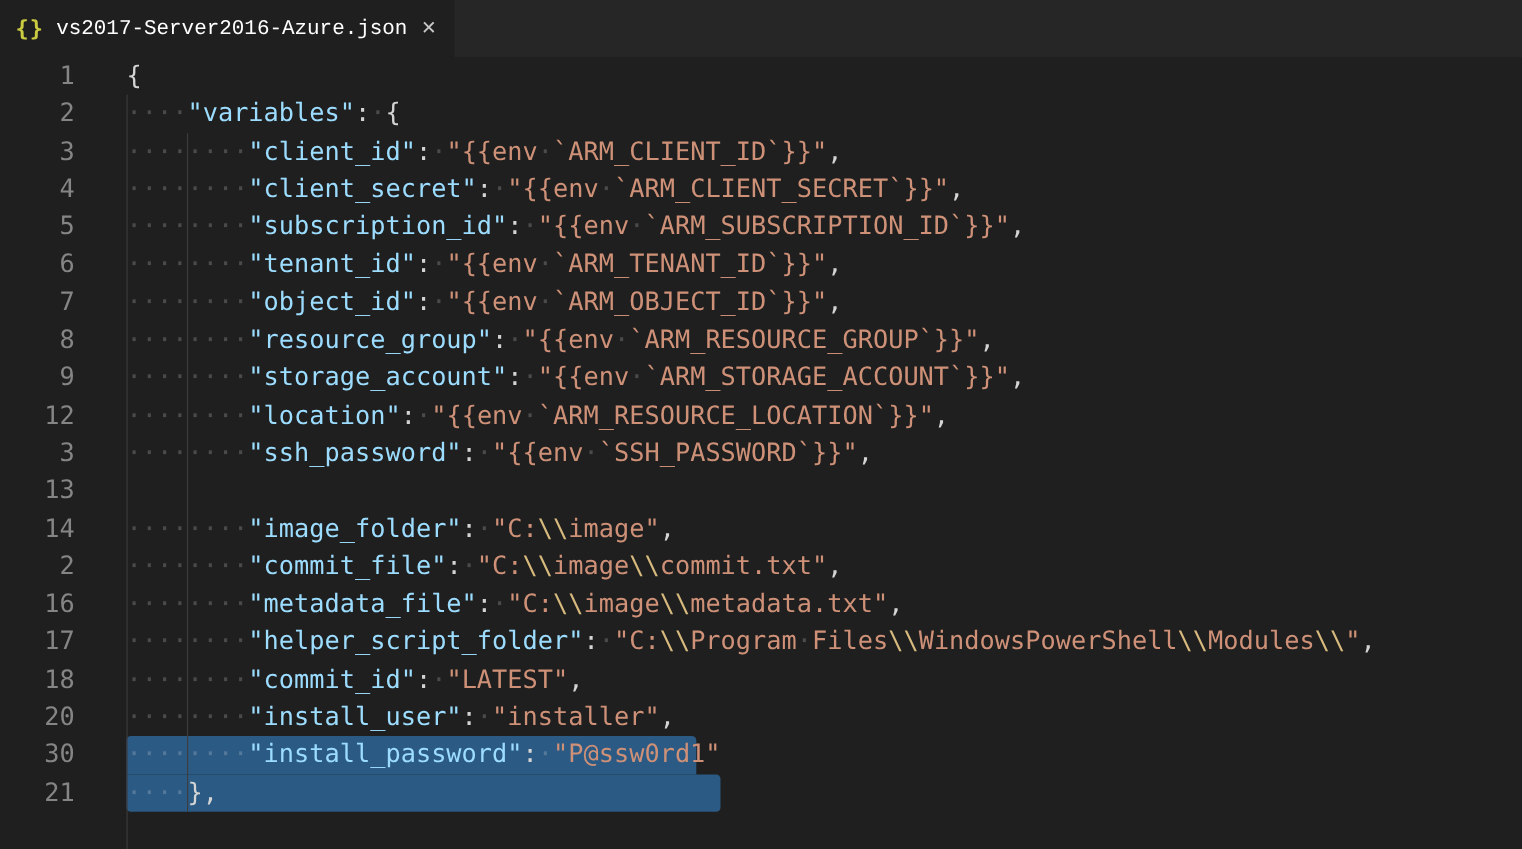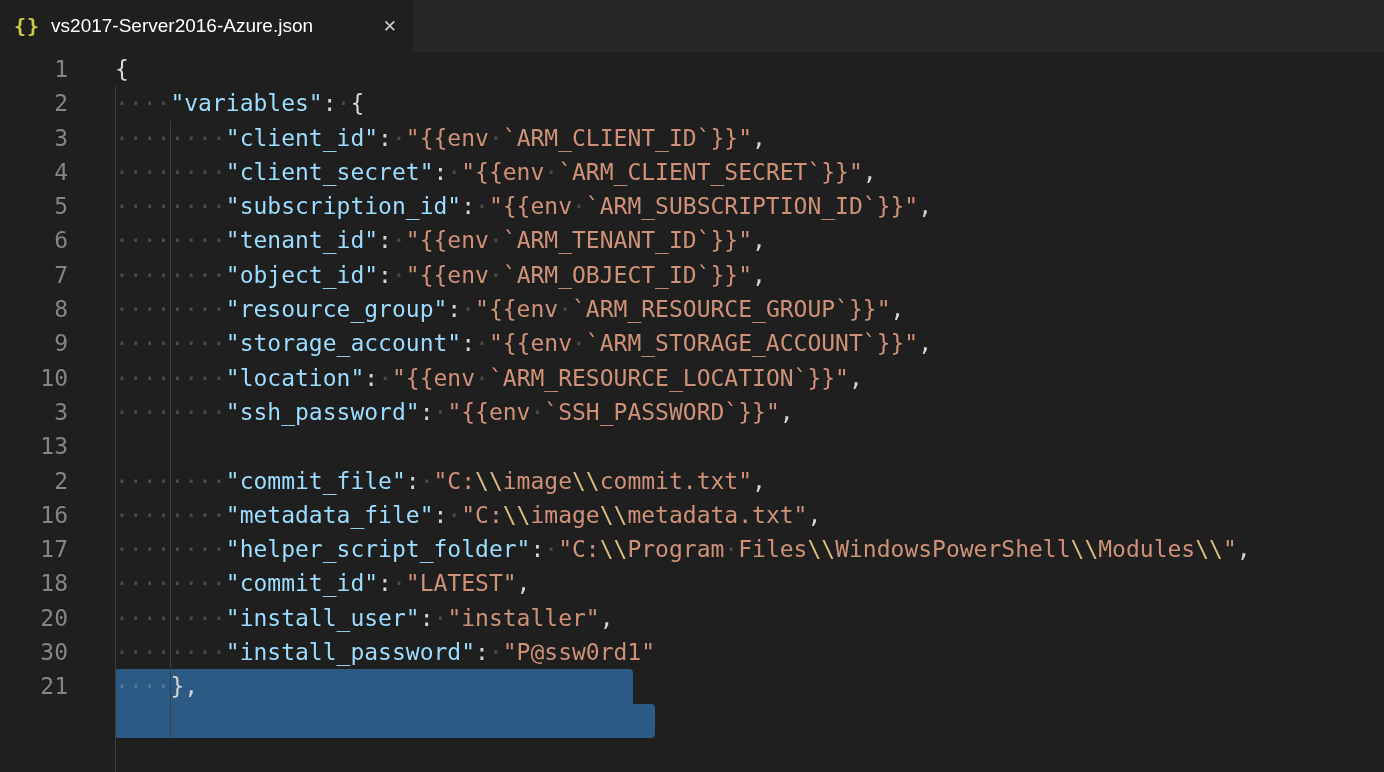--- a/index.html
+++ b/index.html
@@ -19,21 +19,21 @@
     padding:0 16px 0 14px; gap:11px;
     cursor:pointer;
   }
   .tab-icon {
     color:var(--json-icon,#cbcb41);
     font-family:"DejaVu Sans Mono", monospace;
     font-size:20px; font-weight:bold; letter-spacing:1px;
     flex:none;
   }
   .tab-title {
-    color:#ffffff; font-size:19px; white-space:nowrap; flex:1;
+    color:#ffffff; font-size:19px; white-space:nowrap; flex:1;font-family:Liberation Mono, monospace;
   }
   .tab-close {
     color:#c8c8c8; font-size:17px; font-weight:bold;
     font-family:"DejaVu Sans", sans-serif; flex:none;
   }
   .editor {
     position:relative; height:720px;
     font-family:"DejaVu Sans Mono", monospace;
     font-size:23px;
   }
@@ -84,23 +84,24 @@
     <div id="lines">
         <div class="line"><span class="ln">1</span><span class="code"><span class="t-pun">{</span></span></div>
         <div class="line"><span class="ln">2</span><span class="code"><span class="t-ws">····</span><span class="t-key">"variables"</span><span class="t-pun">:</span><span class="t-ws">·</span><span class="t-pun">{</span></span></div>
         <div class="line"><span class="ln">3</span><span class="code"><span class="t-ws">········</span><span class="t-key">"client_id"</span><span class="t-pun">:</span><span class="t-ws">·</span><span class="t-str">"{{env</span><span class="t-ws">·</span><span class="t-str">`ARM_CLIENT_ID`}}"</span><span class="t-pun">,</span></span></div>
         <div class="line"><span class="ln">4</span><span class="code"><span class="t-ws">········</span><span class="t-key">"client_secret"</span><span class="t-pun">:</span><span class="t-ws">·</span><span class="t-str">"{{env</span><span class="t-ws">·</span><span class="t-str">`ARM_CLIENT_SECRET`}}"</span><span class="t-pun">,</span></span></div>
         <div class="line"><span class="ln">5</span><span class="code"><span class="t-ws">········</span><span class="t-key">"subscription_id"</span><span class="t-pun">:</span><span class="t-ws">·</span><span class="t-str">"{{env</span><span class="t-ws">·</span><span class="t-str">`ARM_SUBSCRIPTION_ID`}}"</span><span class="t-pun">,</span></span></div>
         <div class="line"><span class="ln">6</span><span class="code"><span class="t-ws">········</span><span class="t-key">"tenant_id"</span><span class="t-pun">:</span><span class="t-ws">·</span><span class="t-str">"{{env</span><span class="t-ws">·</span><span class="t-str">`ARM_TENANT_ID`}}"</span><span class="t-pun">,</span></span></div>
         <div class="line"><span class="ln">7</span><span class="code"><span class="t-ws">········</span><span class="t-key">"object_id"</span><span class="t-pun">:</span><span class="t-ws">·</span><span class="t-str">"{{env</span><span class="t-ws">·</span><span class="t-str">`ARM_OBJECT_ID`}}"</span><span class="t-pun">,</span></span></div>
         <div class="line"><span class="ln">8</span><span class="code"><span class="t-ws">········</span><span class="t-key">"resource_group"</span><span class="t-pun">:</span><span class="t-ws">·</span><span class="t-str">"{{env</span><span class="t-ws">·</span><span class="t-str">`ARM_RESOURCE_GROUP`}}"</span><span class="t-pun">,</span></span></div>
         <div class="line"><span class="ln">9</span><span class="code"><span class="t-ws">········</span><span class="t-key">"storage_account"</span><span class="t-pun">:</span><span class="t-ws">·</span><span class="t-str">"{{env</span><span class="t-ws">·</span><span class="t-str">`ARM_STORAGE_ACCOUNT`}}"</span><span class="t-pun">,</span></span></div>
-        <div class="line"><span class="ln">10</span><span class="code"><span class="t-ws">········</span><span class="t-key">"location"</span><span class="t-pun">:</span><span class="t-ws">·</span><span class="t-str">"{{env</span><span class="t-ws">·</span><span class="t-str">`ARM_RESOURCE_LOCATION`}}"</span><span class="t-pun">,</span></span></div>
+        <div class="line"><span class="ln">12</span><span class="code"><span class="t-ws">········</span><span class="t-key">"location"</span><span class="t-pun">:</span><span class="t-ws">·</span><span class="t-str">"{{env</span><span class="t-ws">·</span><span class="t-str">`ARM_RESOURCE_LOCATION`}}"</span><span class="t-pun">,</span></span></div>
         <div class="line"><span class="ln">3</span><span class="code"><span class="t-ws">········</span><span class="t-key">"ssh_password"</span><span class="t-pun">:</span><span class="t-ws">·</span><span class="t-str">"{{env</span><span class="t-ws">·</span><span class="t-str">`SSH_PASSWORD`}}"</span><span class="t-pun">,</span></span></div>
         <div class="line"><span class="ln">13</span><span class="code"></span></div>
+        <div class="line"><span class="ln">14</span><span class="code"><span class="t-ws">········</span><span class="t-key">"image_folder"</span><span class="t-pun">:</span><span class="t-ws">·</span><span class="t-str">"C:</span><span class="t-esc">\\</span><span class="t-str">image"</span><span class="t-pun">,</span></span></div>
         <div class="line"><span class="ln">2</span><span class="code"><span class="t-ws">········</span><span class="t-key">"commit_file"</span><span class="t-pun">:</span><span class="t-ws">·</span><span class="t-str">"C:</span><span class="t-esc">\\</span><span class="t-str">image</span><span class="t-esc">\\</span><span class="t-str">commit.txt"</span><span class="t-pun">,</span></span></div>
         <div class="line"><span class="ln">16</span><span class="code"><span class="t-ws">········</span><span class="t-key">"metadata_file"</span><span class="t-pun">:</span><span class="t-ws">·</span><span class="t-str">"C:</span><span class="t-esc">\\</span><span class="t-str">image</span><span class="t-esc">\\</span><span class="t-str">metadata.txt"</span><span class="t-pun">,</span></span></div>
         <div class="line"><span class="ln">17</span><span class="code"><span class="t-ws">········</span><span class="t-key">"helper_script_folder"</span><span class="t-pun">:</span><span class="t-ws">·</span><span class="t-str">"C:</span><span class="t-esc">\\</span><span class="t-str">Program</span><span class="t-ws">·</span><span class="t-str">Files</span><span class="t-esc">\\</span><span class="t-str">WindowsPowerShell</span><span class="t-esc">\\</span><span class="t-str">Modules</span><span class="t-esc">\\</span><span class="t-str">"</span><span class="t-pun">,</span></span></div>
         <div class="line"><span class="ln">18</span><span class="code"><span class="t-ws">········</span><span class="t-key">"commit_id"</span><span class="t-pun">:</span><span class="t-ws">·</span><span class="t-str">"LATEST"</span><span class="t-pun">,</span></span></div>
         <div class="line"><span class="ln">20</span><span class="code"><span class="t-ws">········</span><span class="t-key">"install_user"</span><span class="t-pun">:</span><span class="t-ws">·</span><span class="t-str">"installer"</span><span class="t-pun">,</span></span></div>
         <div class="line"><span class="ln">30</span><span class="code"><span class="t-ws">········</span><span class="t-key">"install_password"</span><span class="t-pun">:</span><span class="t-ws">·</span><span class="t-str">"P@ssw0rd1"</span></span></div>
         <div class="line"><span class="ln">21</span><span class="code"><span class="t-ws">····</span><span class="t-pun">},</span></span></div>
       </div>
   </div>
 </div>

